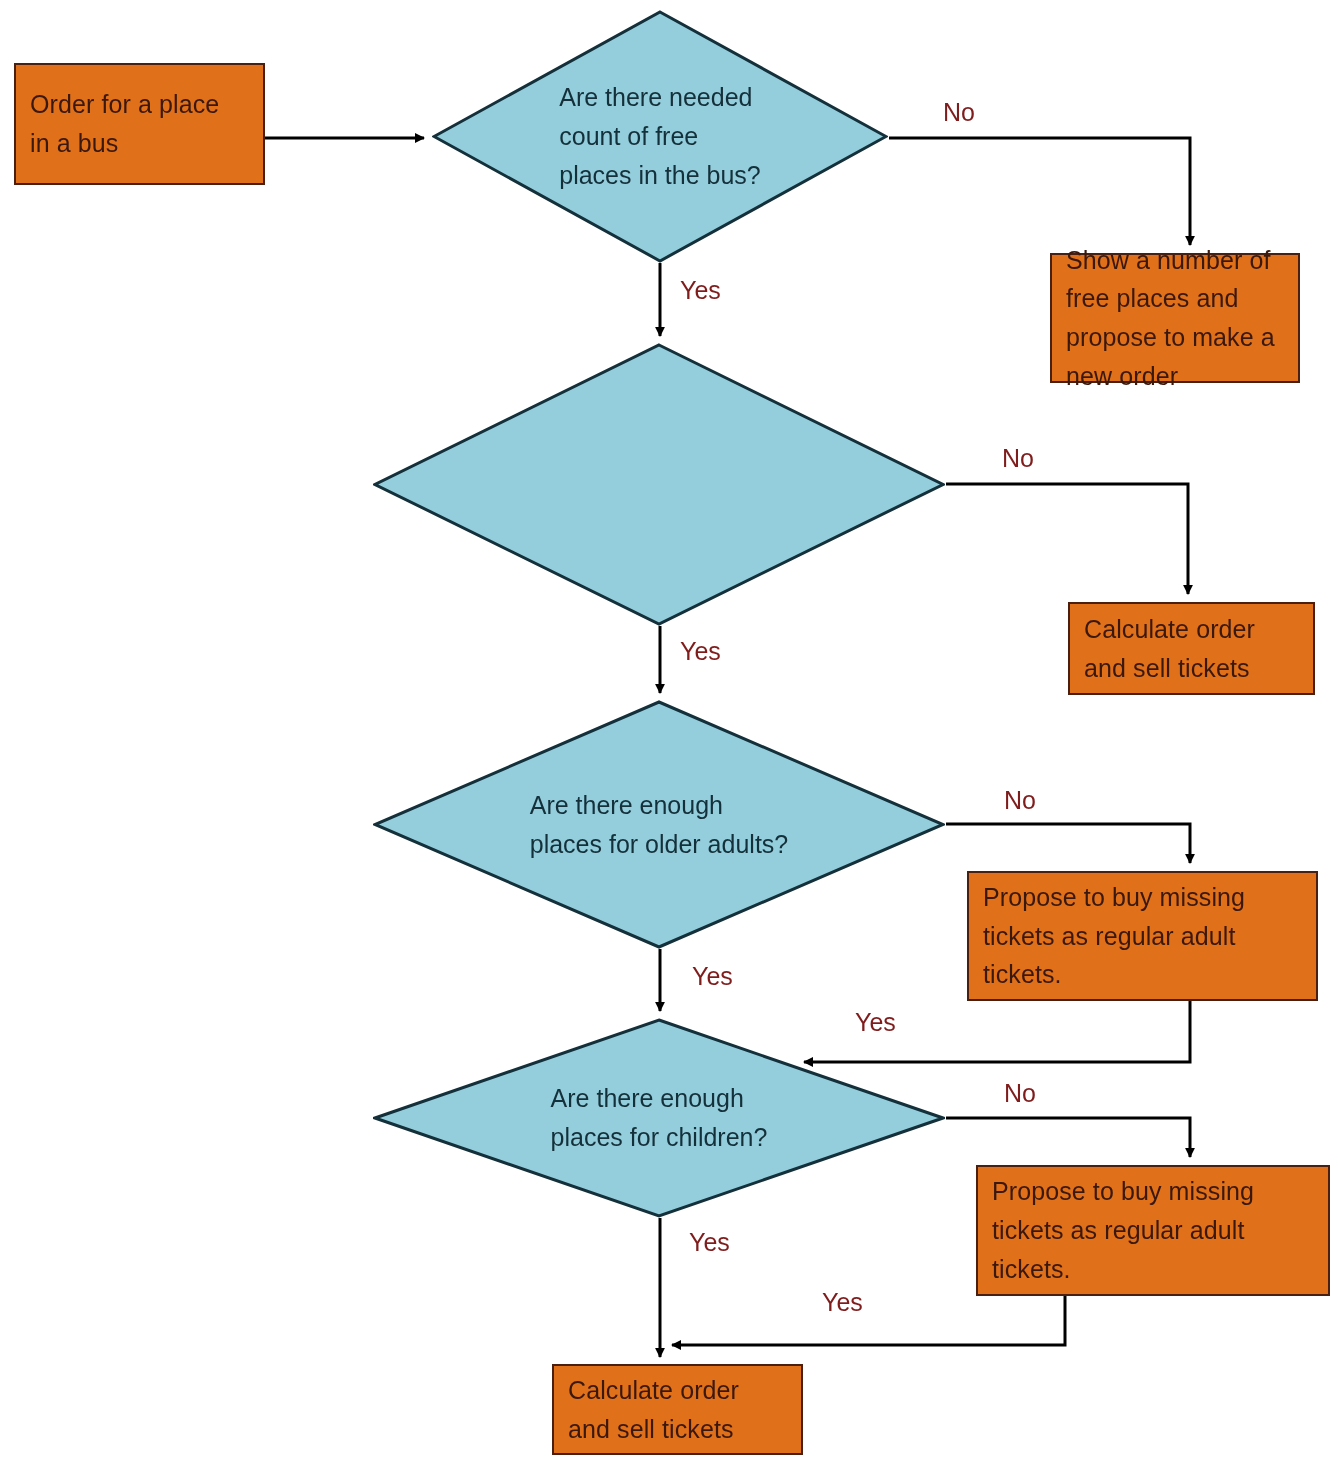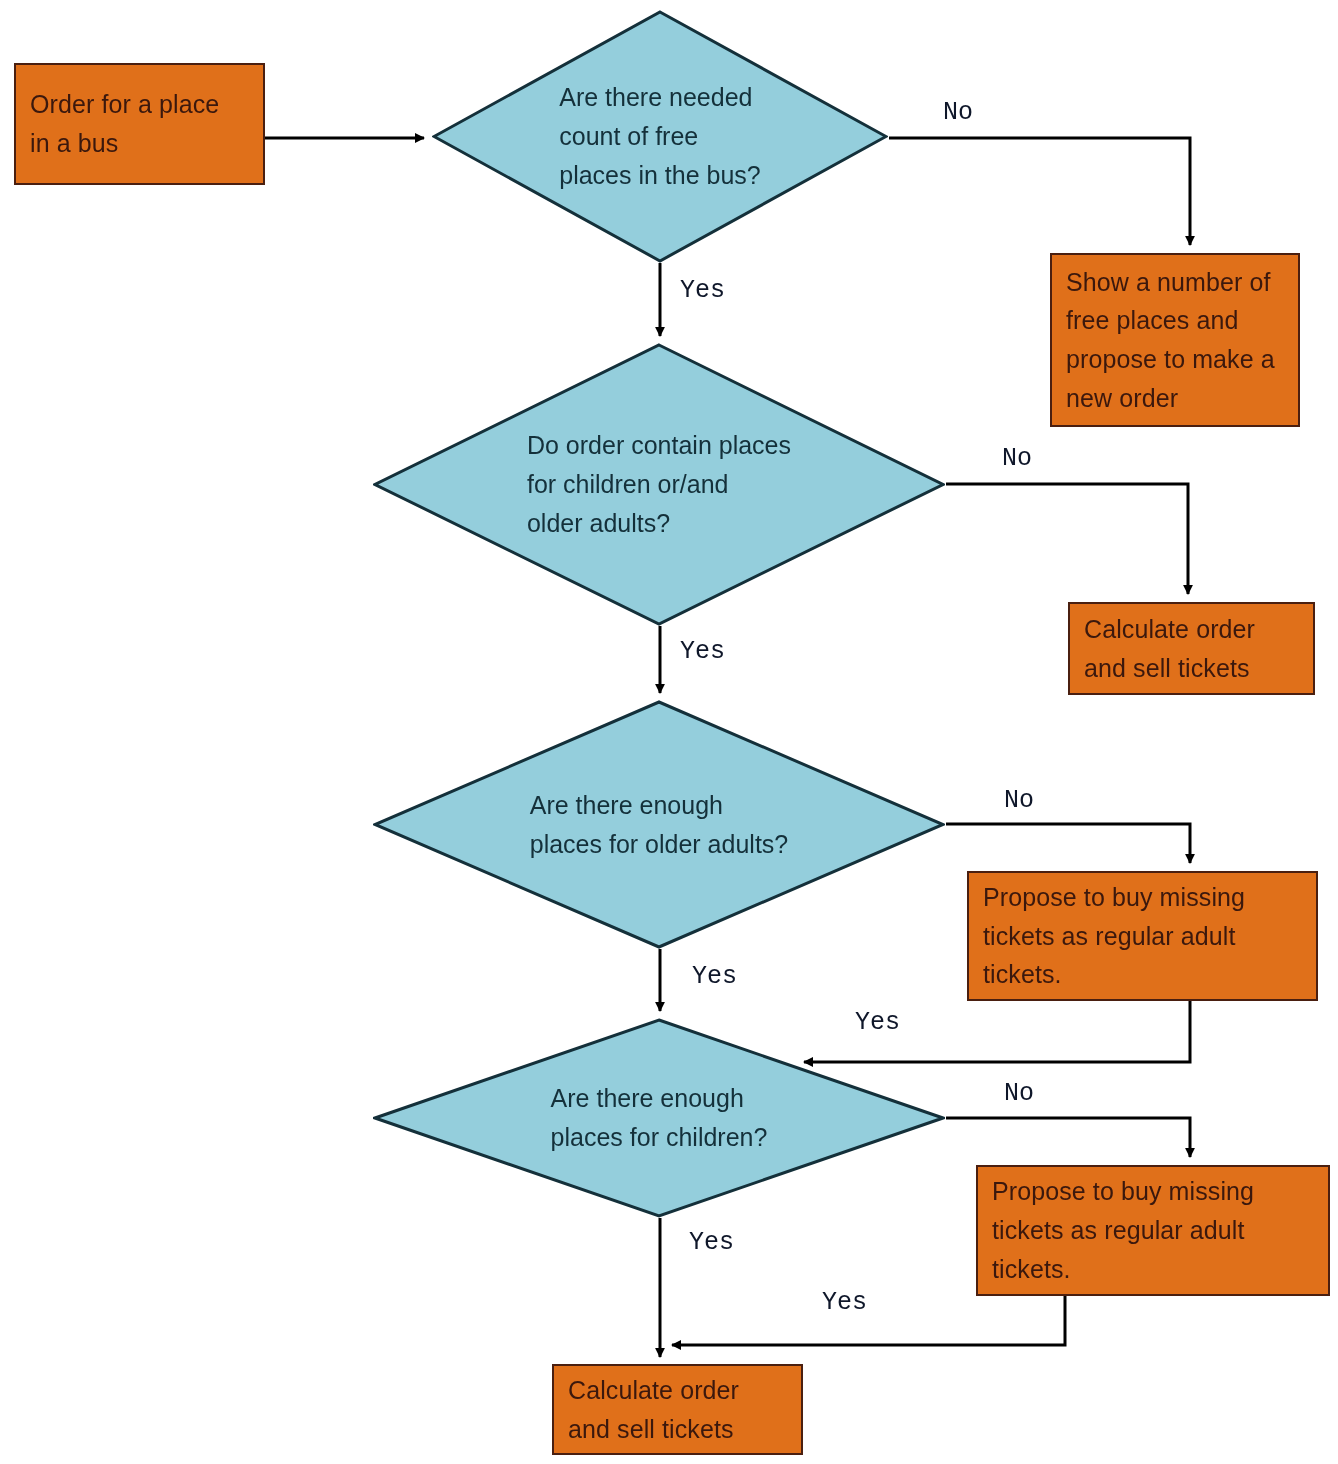--- a/index.html
+++ b/index.html
@@ -67,24 +67,23 @@
   .dec .txt {
     position: relative;
     z-index: 2;
     white-space: pre-line;
     text-align: left;
     padding: 0 6px;
   }
   .edge-label {
     position: absolute;
     font-size: 25px;
-    color: #0f172a;
+    color: #7f1d1d;
     white-space: nowrap;
     z-index: 3;
-    font-family: Liberation Mono, monospace;
   }
 </style>
 </head>
 <body>
 
 <div id="canvas">
 
   <svg class="edges" viewBox="0 0 1338 1464">
     <defs>
       <marker id="arrow" markerWidth="11" markerHeight="11" refX="9" refY="5.5" orient="auto" markerUnits="userSpaceOnUse">
@@ -124,34 +123,31 @@
 
   <div class="node dec" style="left:432px; top:10px; width:456px; height:253px;">
     <svg class="diamond-shape" viewBox="0 0 456 253" preserveAspectRatio="none">
       <polygon points="228,2 454,126.5 228,251 2,126.5" fill="#94CEDC" stroke="#14303a" stroke-width="3"></polygon>
     </svg>
     <span class="txt">Are there needed
 count of free
 places in the bus?</span>
   </div>
 
-  <div class="node proc" style="left:1050px; top:253px; width:250px; height:174px;">
+  <div class="node proc" style="left:1050px; top:253px; width:250px; height:130px;">
     <span class="txt">Show a number of
 free places and
 propose to make a
 new order</span>
   </div>
 
   <div class="node dec" style="left:373px; top:343px; width:572px; height:283px;">
     <svg class="diamond-shape" viewBox="0 0 572 283" preserveAspectRatio="none">
       <polygon points="286,2 570,141.5 286,281 2,141.5" fill="#94CEDC" stroke="#14303a" stroke-width="3"></polygon>
     </svg>
-    <span class="txt">Do order contain places
-for children or/and
-older adults?</span>
   </div>
 
   <div class="node proc" style="left:1068px; top:602px; width:247px; height:93px;">
     <span class="txt">Calculate order
 and sell tickets</span>
   </div>
 
   <div class="node dec" style="left:373px; top:700px; width:572px; height:249px;">
     <svg class="diamond-shape" viewBox="0 0 572 249" preserveAspectRatio="none">
       <polygon points="286,2 570,124.5 286,247 2,124.5" fill="#94CEDC" stroke="#14303a" stroke-width="3"></polygon>

